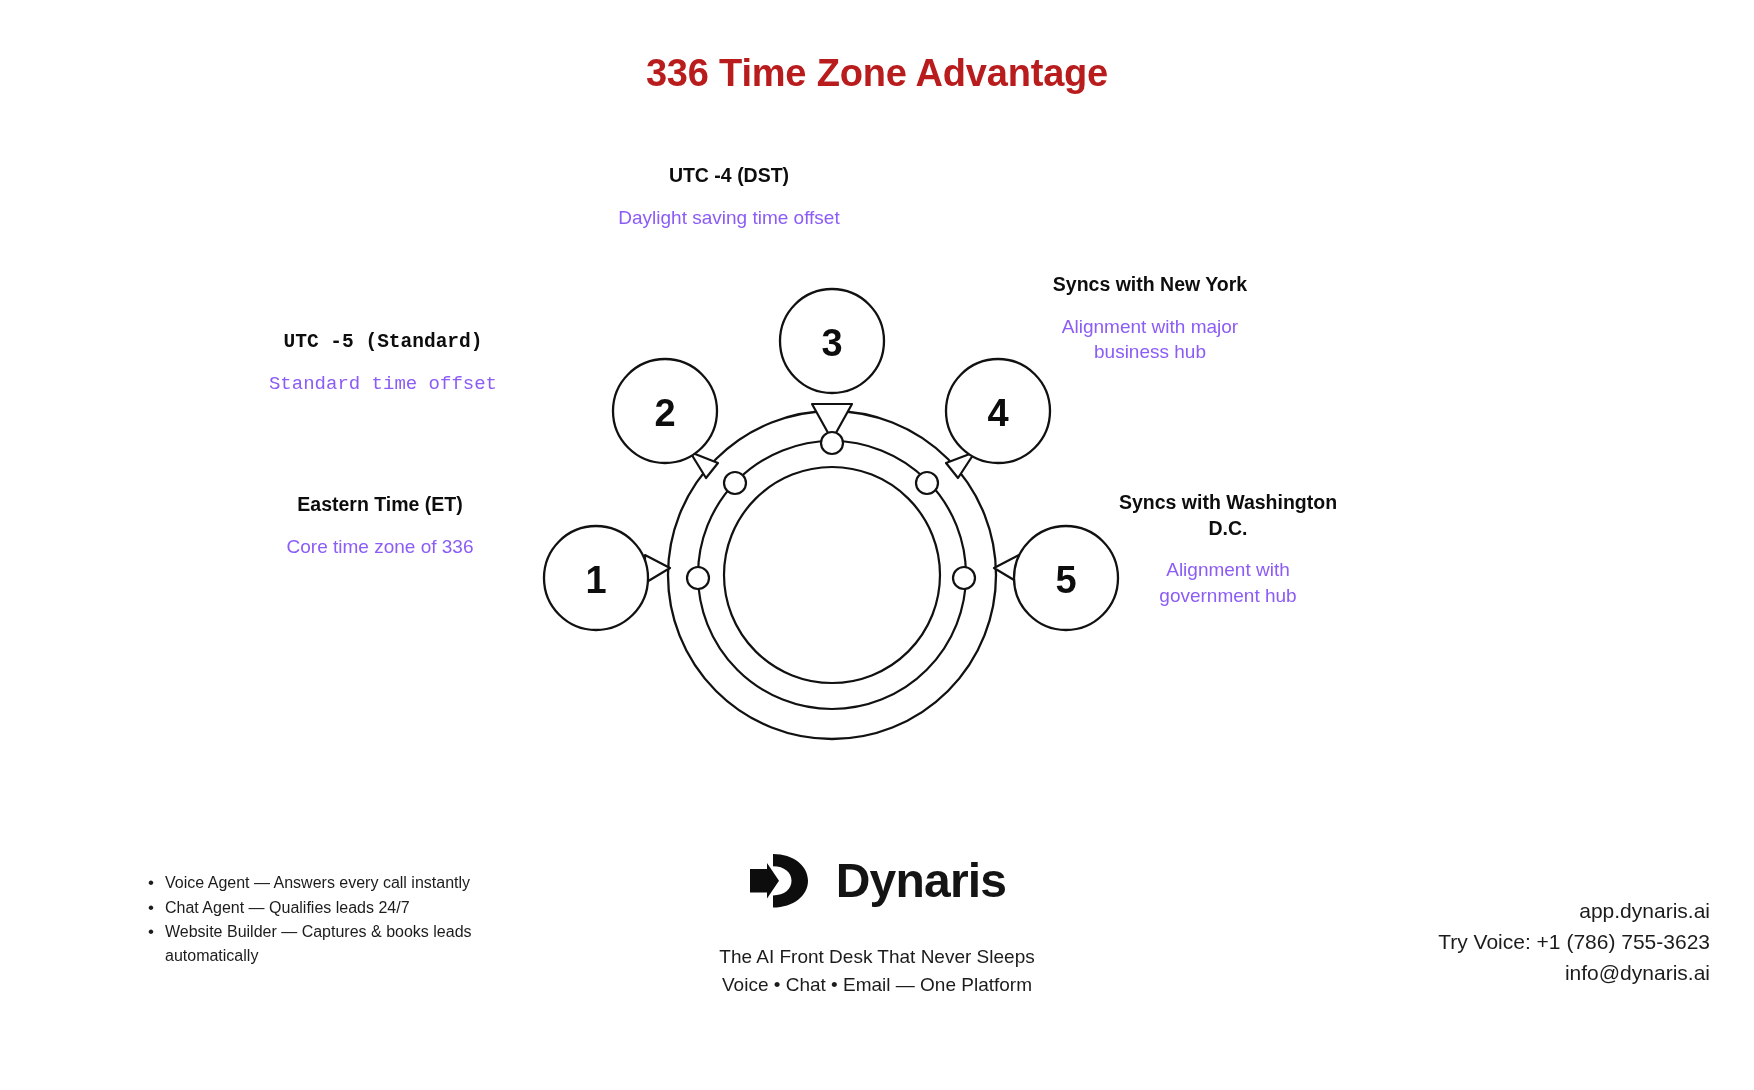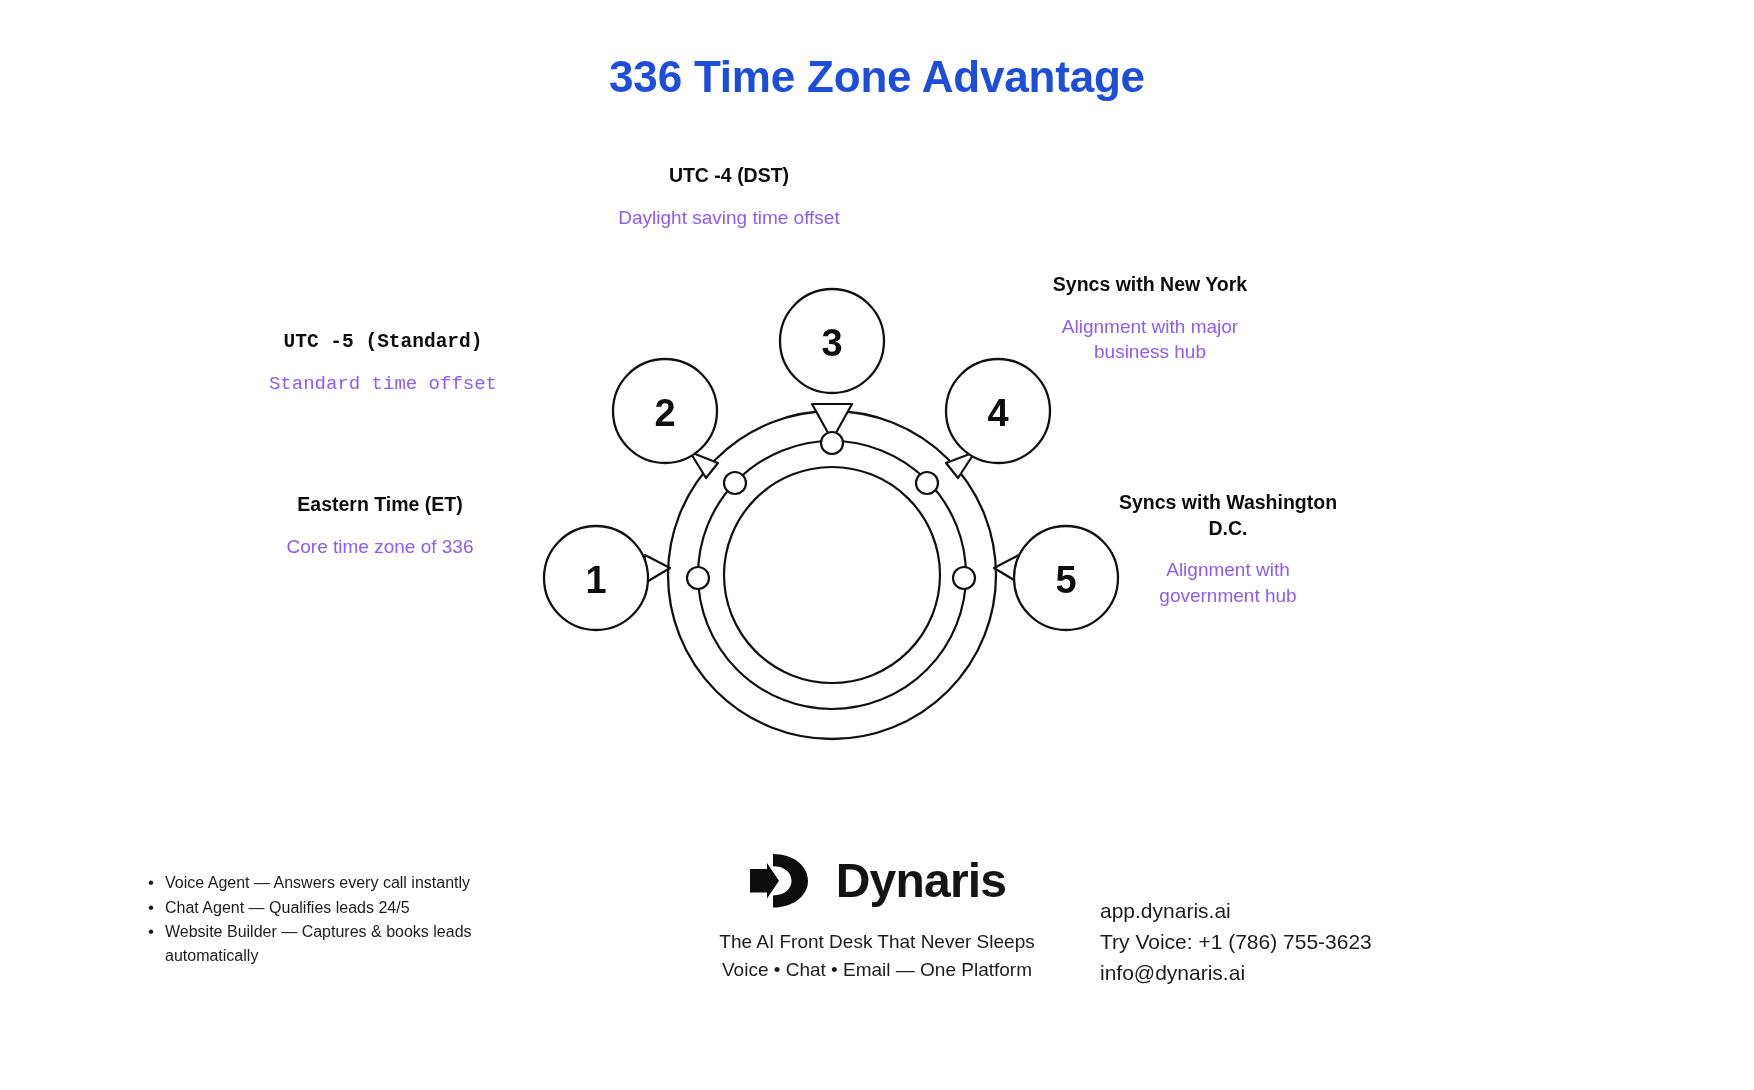--- a/index.html
+++ b/index.html
@@ -17,24 +17,24 @@
     -webkit-font-smoothing: antialiased;
   }
 
   
   #page-title {
     position: absolute;
     top: 52px;
     left: 0;
     width: 1754px;
     text-align: center;
-    font-size: 44px;
+    font-size: 38px;
     font-weight: 700;
     letter-spacing: -0.2px;
-    color: #1d4ed8;
+    color: #b91c1c;
   }
 
   
   #diagram-stage {
     position: absolute;
     left: 0;
     top: 0;
     width: 1754px;
     height: 780px;
   }
@@ -122,28 +122,28 @@
     font-weight: 700;
     letter-spacing: -0.8px;
     color: #141414;
     line-height: 1;
   }
   .brand-tagline {
     font-size: 19px;
     color: #1c1c1c;
     line-height: 1.45;
   }
-  #brand-tagline-1 { margin-top: 11px; }
+  #brand-tagline-1 { margin-top: 26px; }
 
   #contact-block {
     position: absolute;
     left: 1100px;
     top: 50px;
     width: 610px;
-    text-align: left;
+    text-align: right;
   }
   .contact-line {
     font-size: 21px;
     color: #1c1c1c;
     line-height: 1.48;
   }
 </style>
 </head>
 <body>
 
@@ -220,21 +220,21 @@
   <div class="callout-text ct-align-center" id="callout-text-5">
     <div class="callout-title">Syncs with Washington D.C.</div>
     <div class="callout-desc">Alignment with government hub</div>
   </div>
 </div>
 
 <div id="footer">
 
   <ul id="feature-list">
     <li>Voice Agent — Answers every call instantly</li>
-    <li>Chat Agent — Qualifies leads 24/5</li>
+    <li>Chat Agent — Qualifies leads 24/7</li>
     <li> Website Builder — Captures &amp; books leads automatically</li>
   </ul>
 
   <div id="brand-block">
     <div id="brand-lockup">
       <span style="display:inline-flex;">
         <svg width="62" height="58" viewBox="0 0 62 58" fill="#0d0d0d" stroke="none" aria-hidden="true">
           <path d="M2 17 L19 17 L19 11 L31 28.8 L19 46.6 L19 40.6 L2 40.6 Z"></path>
           <path d="M25 2 C45.5 2 60 14 60 28.8 C60 43.6 45.5 55.6 25 55.6 L25 43.4 C36.5 43.4 43.5 37.2 43.5 28.8 C43.5 20.4 36.5 14.2 25 14.2 Z"></path>
         </svg>

